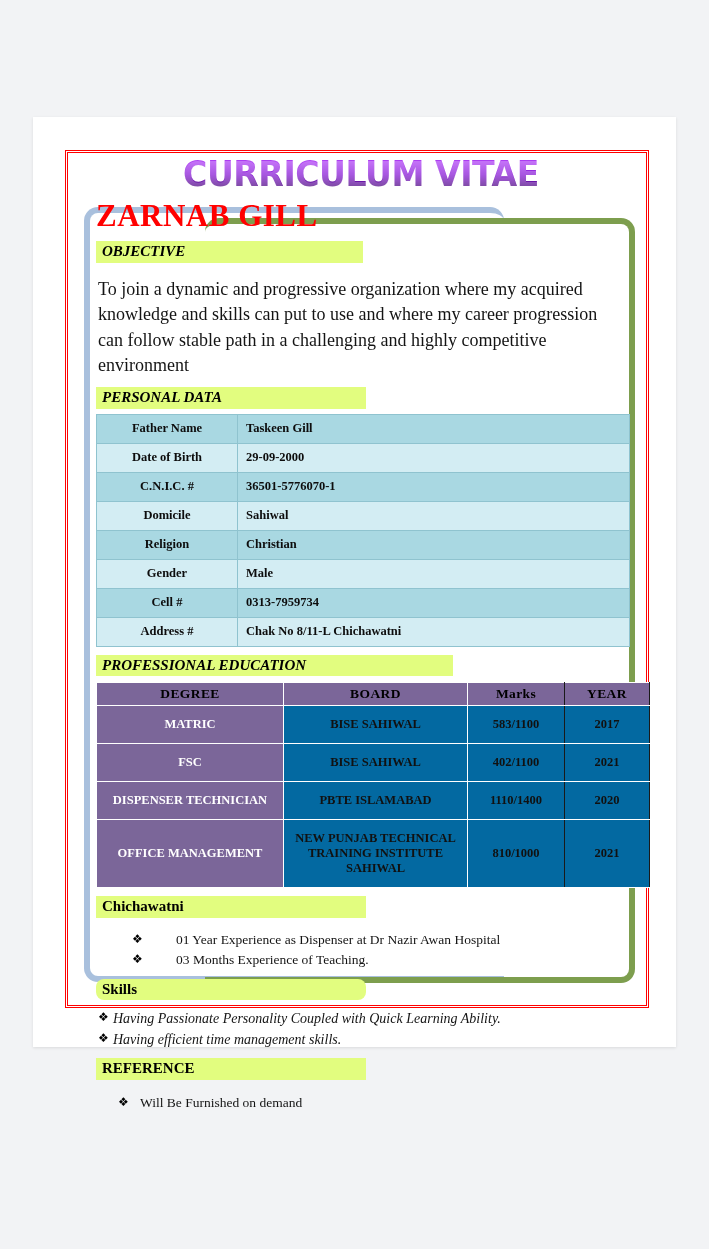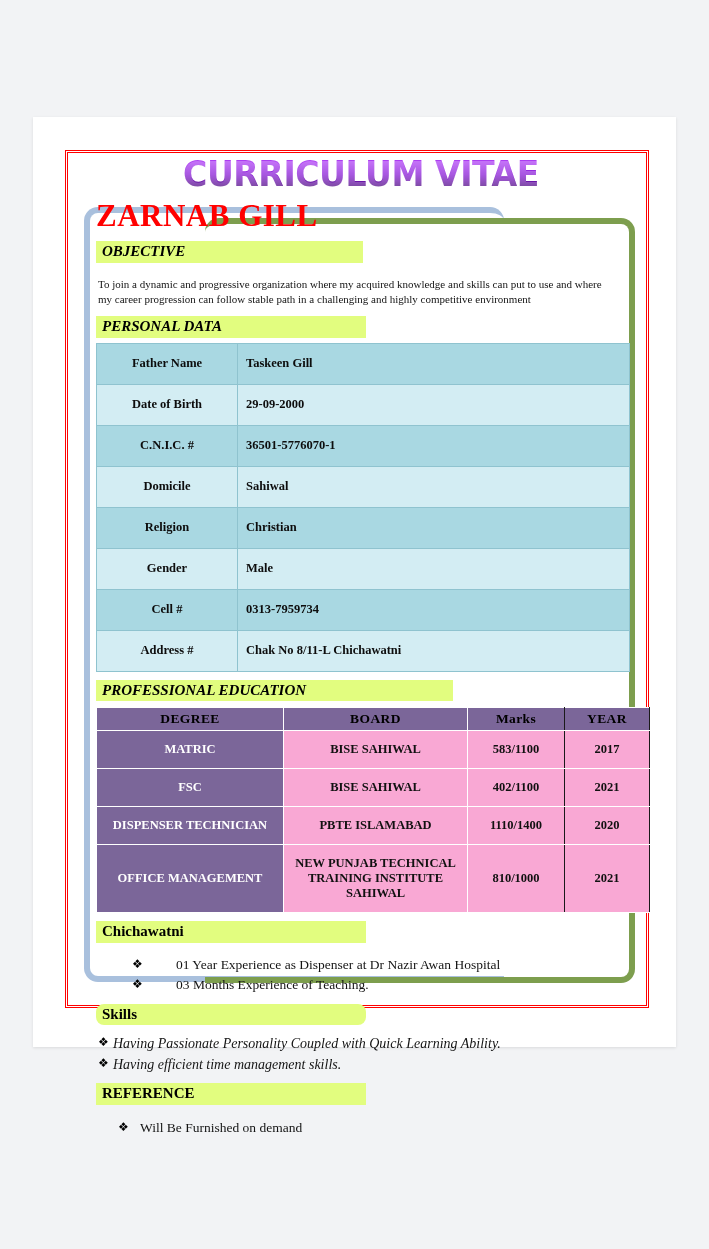--- a/index.html
+++ b/index.html
@@ -104,40 +104,40 @@
   .sh-wrap { margin: 8px 0 4px 4px; }
   .sh-wrap.w-objective .section-head { min-width: 255px; }
   .sh-wrap.w-personal  .section-head { min-width: 258px; }
   .sh-wrap.w-education .section-head { min-width: 345px; }
   .sh-wrap.w-experience .section-head { min-width: 258px; }
   .sh-wrap.w-skills     .section-head { min-width: 258px; border-radius: 8px; }
   .sh-wrap.w-reference  .section-head { min-width: 258px; }
 
   
   #objective-text {
-    font-size: 11px;
+    font-size: 18px;
     color: #141414;
     line-height: 1.42;
     margin: 14px 0 0 6px;
     width: 520px;
   }
 
   
   #personal-table {
     border-collapse: collapse;
     width: 534px;
     margin: 5px 0 0 4px;
     table-layout: fixed;
   }
   #personal-table td {
     border: 1px solid #8fc3cf;
     font-size: 12.5px;
     font-weight: bold;
     color: #0d0d0d;
-    padding: 12px 6px;
+    padding: 6px 6px;
     height: 16px;
   }
   #personal-table td.pd-label {
     width: 128px;
     text-align: center;
   }
   #personal-table td.pd-value {
     text-align: left;
     padding-left: 8px;
   }
@@ -172,21 +172,21 @@
   #education-table tbody td.col-year {
     border-left: 1px solid #1a1a1a;
     border-right: 1px solid #1a1a1a;
   }
   #education-table tbody td.cell-degree {
     background: #7b6699;
     color: #ffffff;
     font-size: 12.5px;
   }
   #education-table tbody td.cell-plain {
-    background: #f9a8d4;
+    background: #0369a1;
     color: #111111;
   }
   .col-degree { width: 178px; }
   .col-board  { width: 175px; }
   .col-marks  { width: 88px; }
   .col-year   { width: 76px; }
 
   
   .bullet-list { margin: 6px 0 0 0; padding: 0; list-style: none; }
   .bullet-list li {

